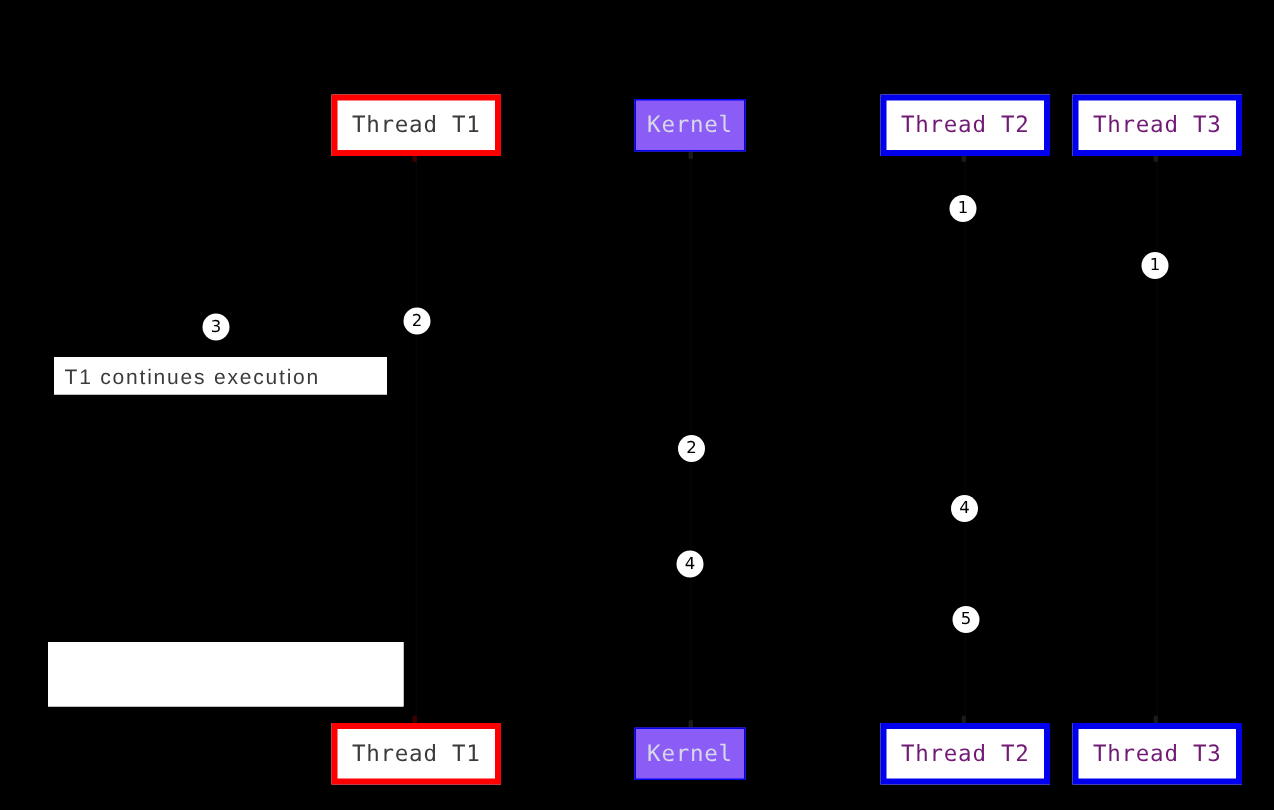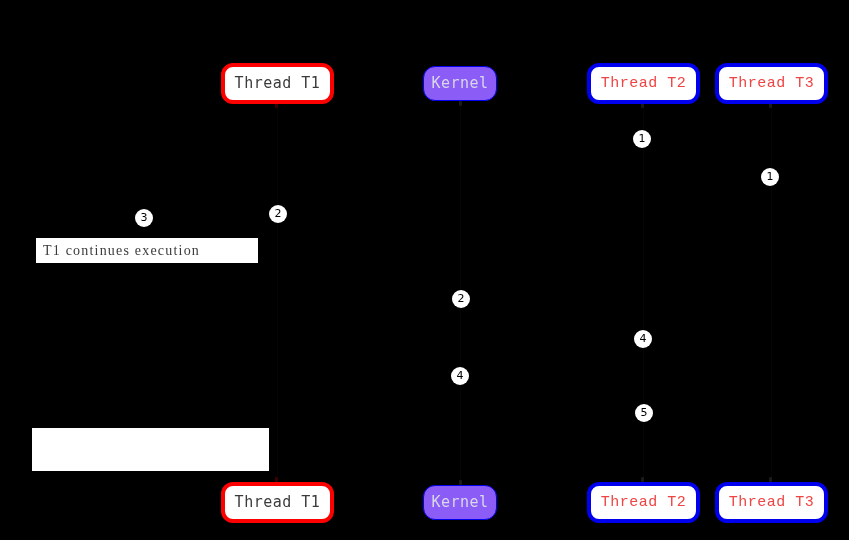--- a/index.html
+++ b/index.html
@@ -18,41 +18,40 @@
 
   
   .participant {
     position: absolute;
     box-sizing: border-box;
     display: flex;
     align-items: center;
     justify-content: center;
     white-space: nowrap;
     letter-spacing: 0.5px;
-    border-radius: 12px;
   }
   .participant .plabel {
     font-family: "DejaVu Sans Mono", monospace;
     font-size: 15px;
     line-height: 1;
   }
 
   
   .p-red {
     background: #ffffff;
     border: 4px solid #ff0000;
   }
   .p-red .plabel { color: #3b3b3b; }
 
   
   .p-blue {
     background: #ffffff;
     border: 4px solid #0000ee;
   }
-  .p-blue .plabel { color: #ef4444; font-family: Liberation Mono, monospace; }
+  .p-blue .plabel { color: #701a75; }
 
   
   .p-blue-fill {
     background: #8b5cf6;
     border: 1px solid #0000ee;
   }
   .p-blue-fill .plabel { color: #d8d8e8; }
 
   
   .lifeline {
@@ -89,21 +88,21 @@
   .note {
     position: absolute;
     box-sizing: border-box;
     background: #ffffff;
     border: 1px solid #ffffff;
     display: flex;
     align-items: center;
     padding: 0 6px;
   }
   .note .ntext {
-    font-family: Liberation Serif, serif;
+    font-family: Liberation Sans, sans-serif;
     font-size: 14px;
     color: #3b3b3b;
     white-space: nowrap;
     letter-spacing: 1.2px;
   }
 
   
   .blank-panel {
     position: absolute;
     background: #ffffff;

